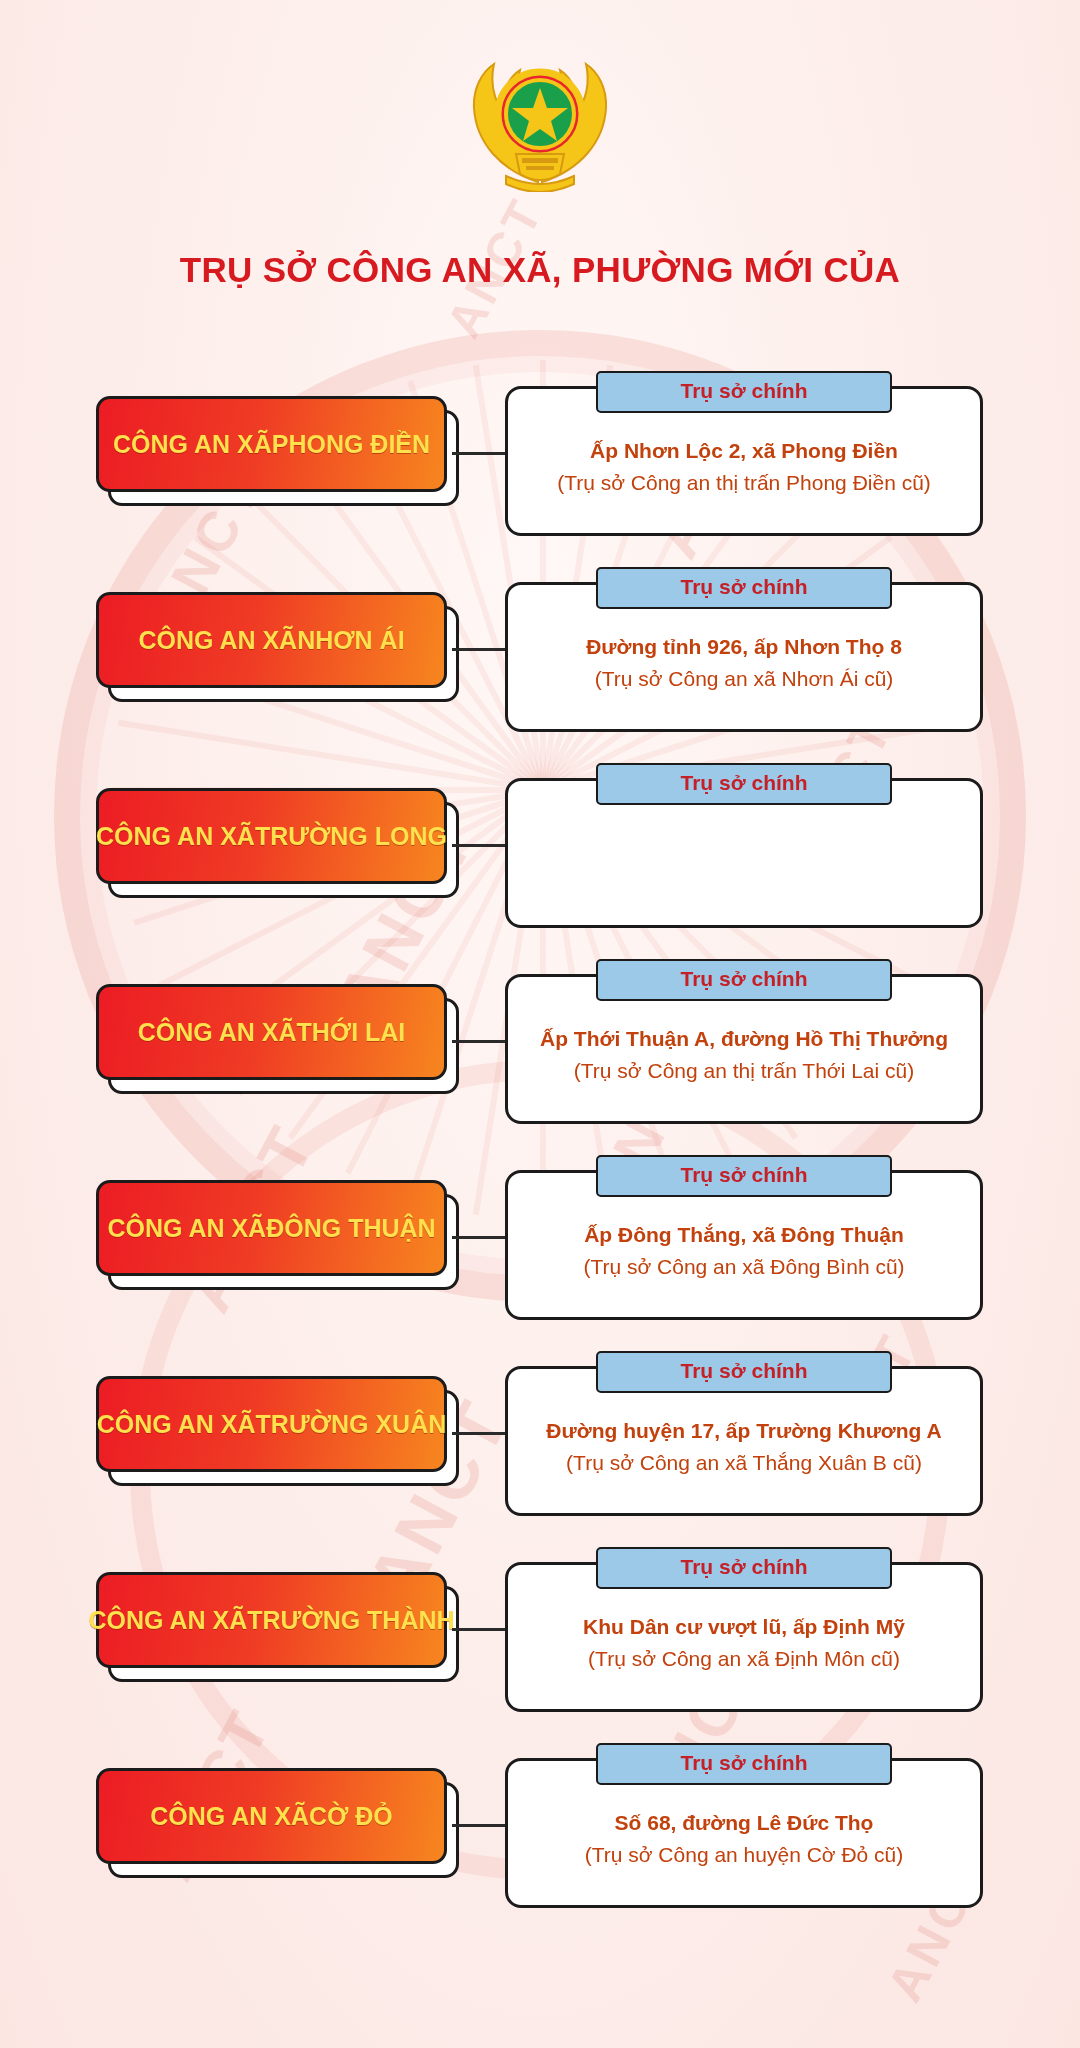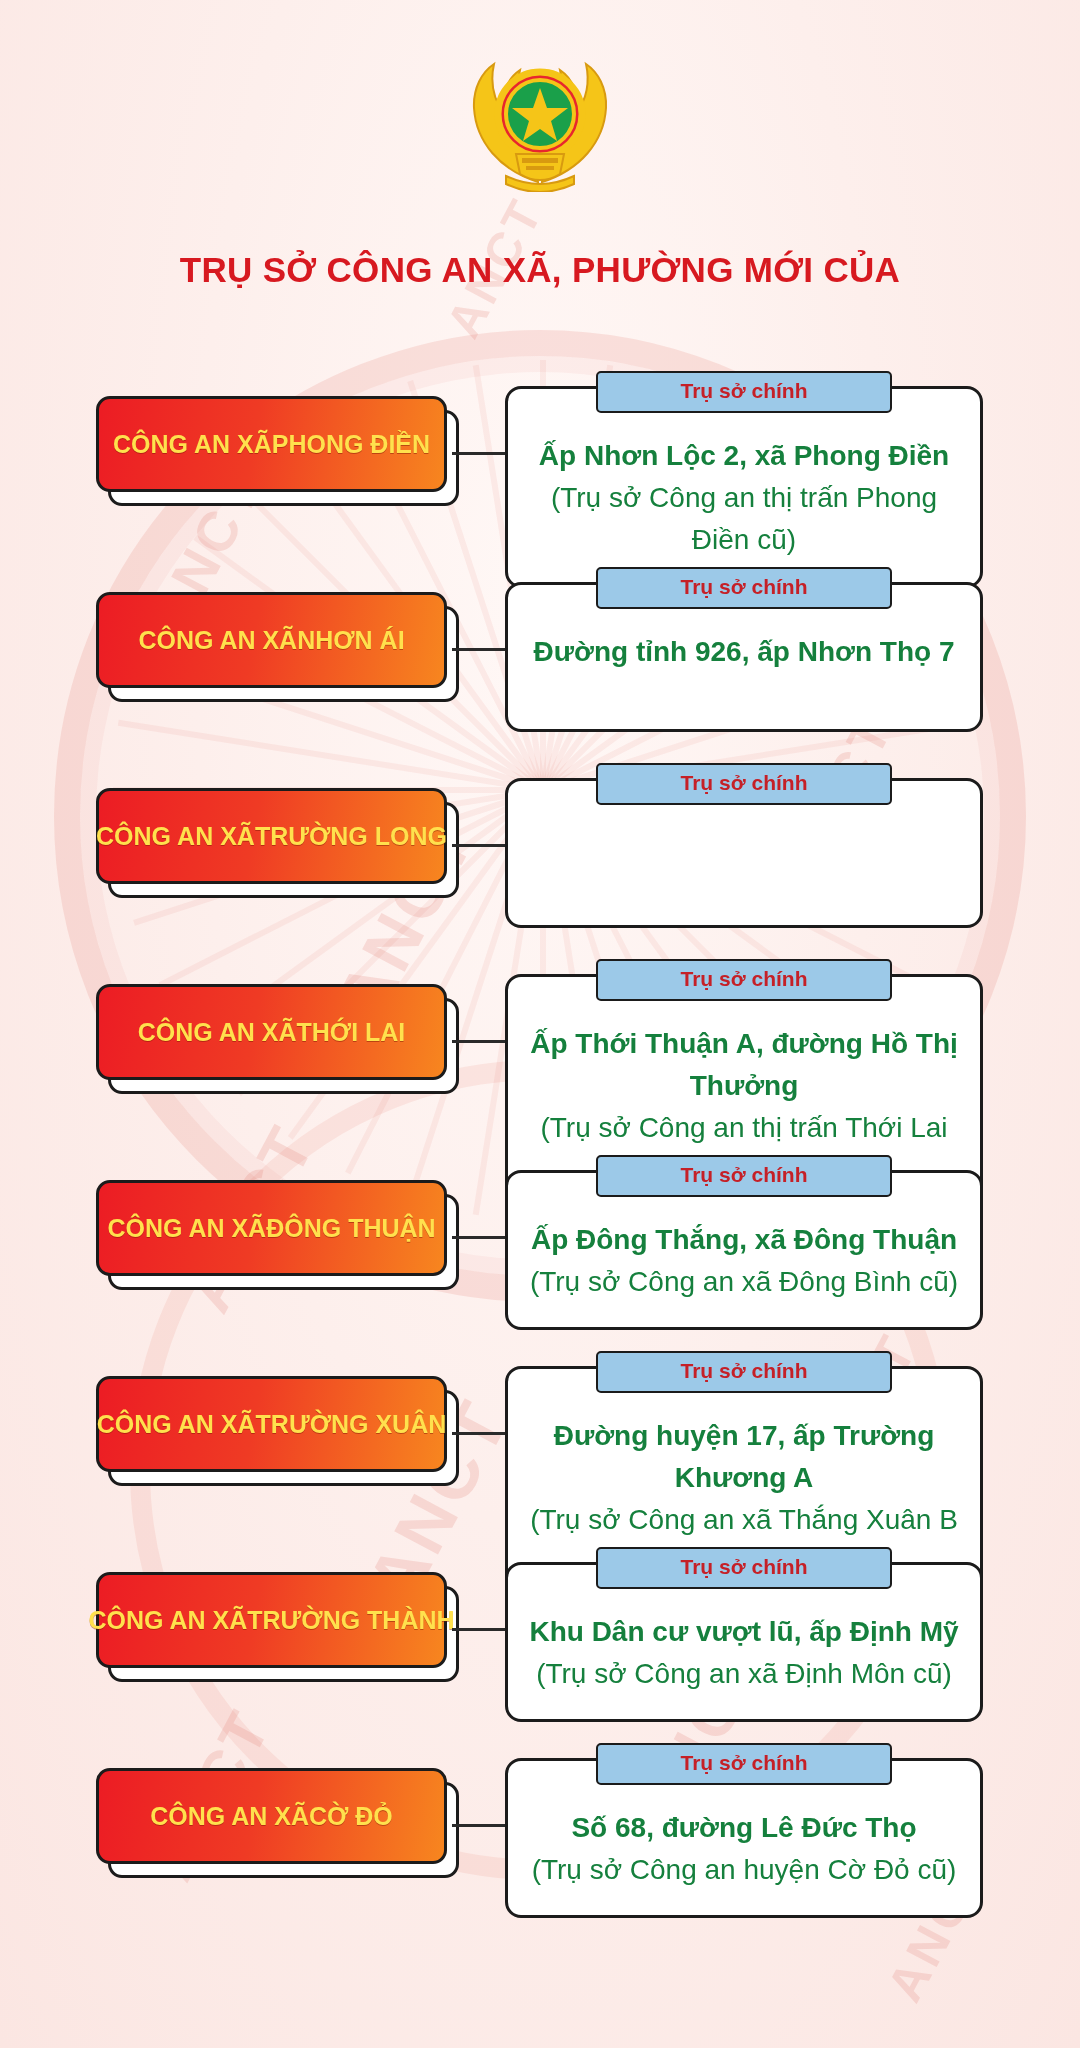--- a/index.html
+++ b/index.html
@@ -162,22 +162,22 @@
     background: #9cc9e8;
     border: 2px solid #1b1b1b;
     border-radius: 5px;
     color: #c52027;
     font-size: 21px;
     font-weight: bold;
     line-height: 36px;
     text-align: center;
   }
   .addr {
-    color: #15803d;
-    font-size: 28px;
+    color: #c2410c;
+    font-size: 21px;
     font-weight: bold;
     line-height: 1.5;
   }
   .addr .old {
     display: block;
     font-weight: normal;
   }
 </style>
 </head>
 <body>
@@ -284,21 +284,21 @@
     </div>
     <div class="row">
       <div class="plaque-shadow"></div>
       <div class="plaque">
         <span class="ln">CÔNG AN XÃ</span>
         <span class="ln">NHƠN ÁI</span>
       </div>
       <div class="connector"></div>
       <div class="card">
         <div class="badge">Trụ sở chính</div>
-        <div class="addr"><span>Đường tỉnh 926, ấp Nhơn Thọ 7</span></div>
+        <div class="addr"><span>Đường tỉnh 926, ấp Nhơn Thọ 8</span><span class="old">(Trụ sở Công an xã Nhơn Ái cũ)</span></div>
       </div>
     </div>
     <div class="row">
       <div class="plaque-shadow"></div>
       <div class="plaque">
         <span class="ln">CÔNG AN XÃ</span>
         <span class="ln">TRƯỜNG LONG</span>
       </div>
       <div class="connector"></div>
       <div class="card">

